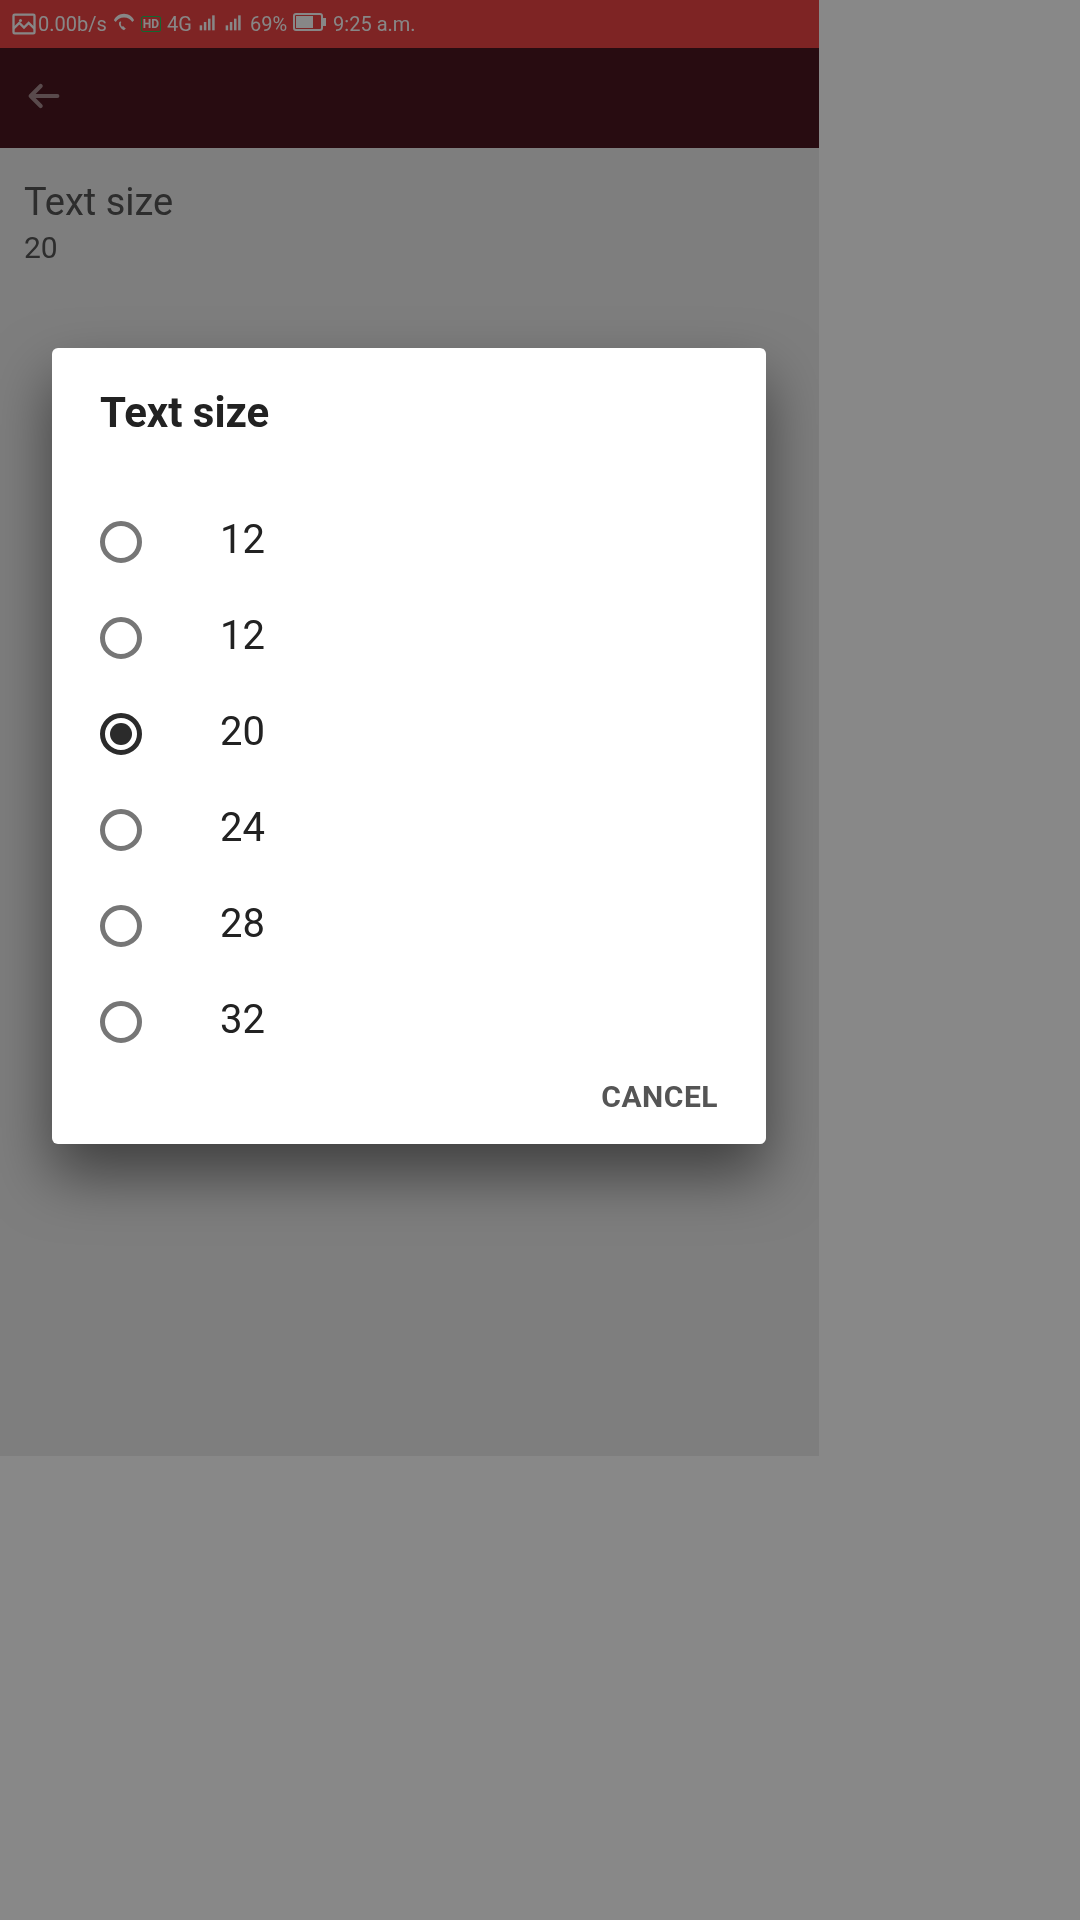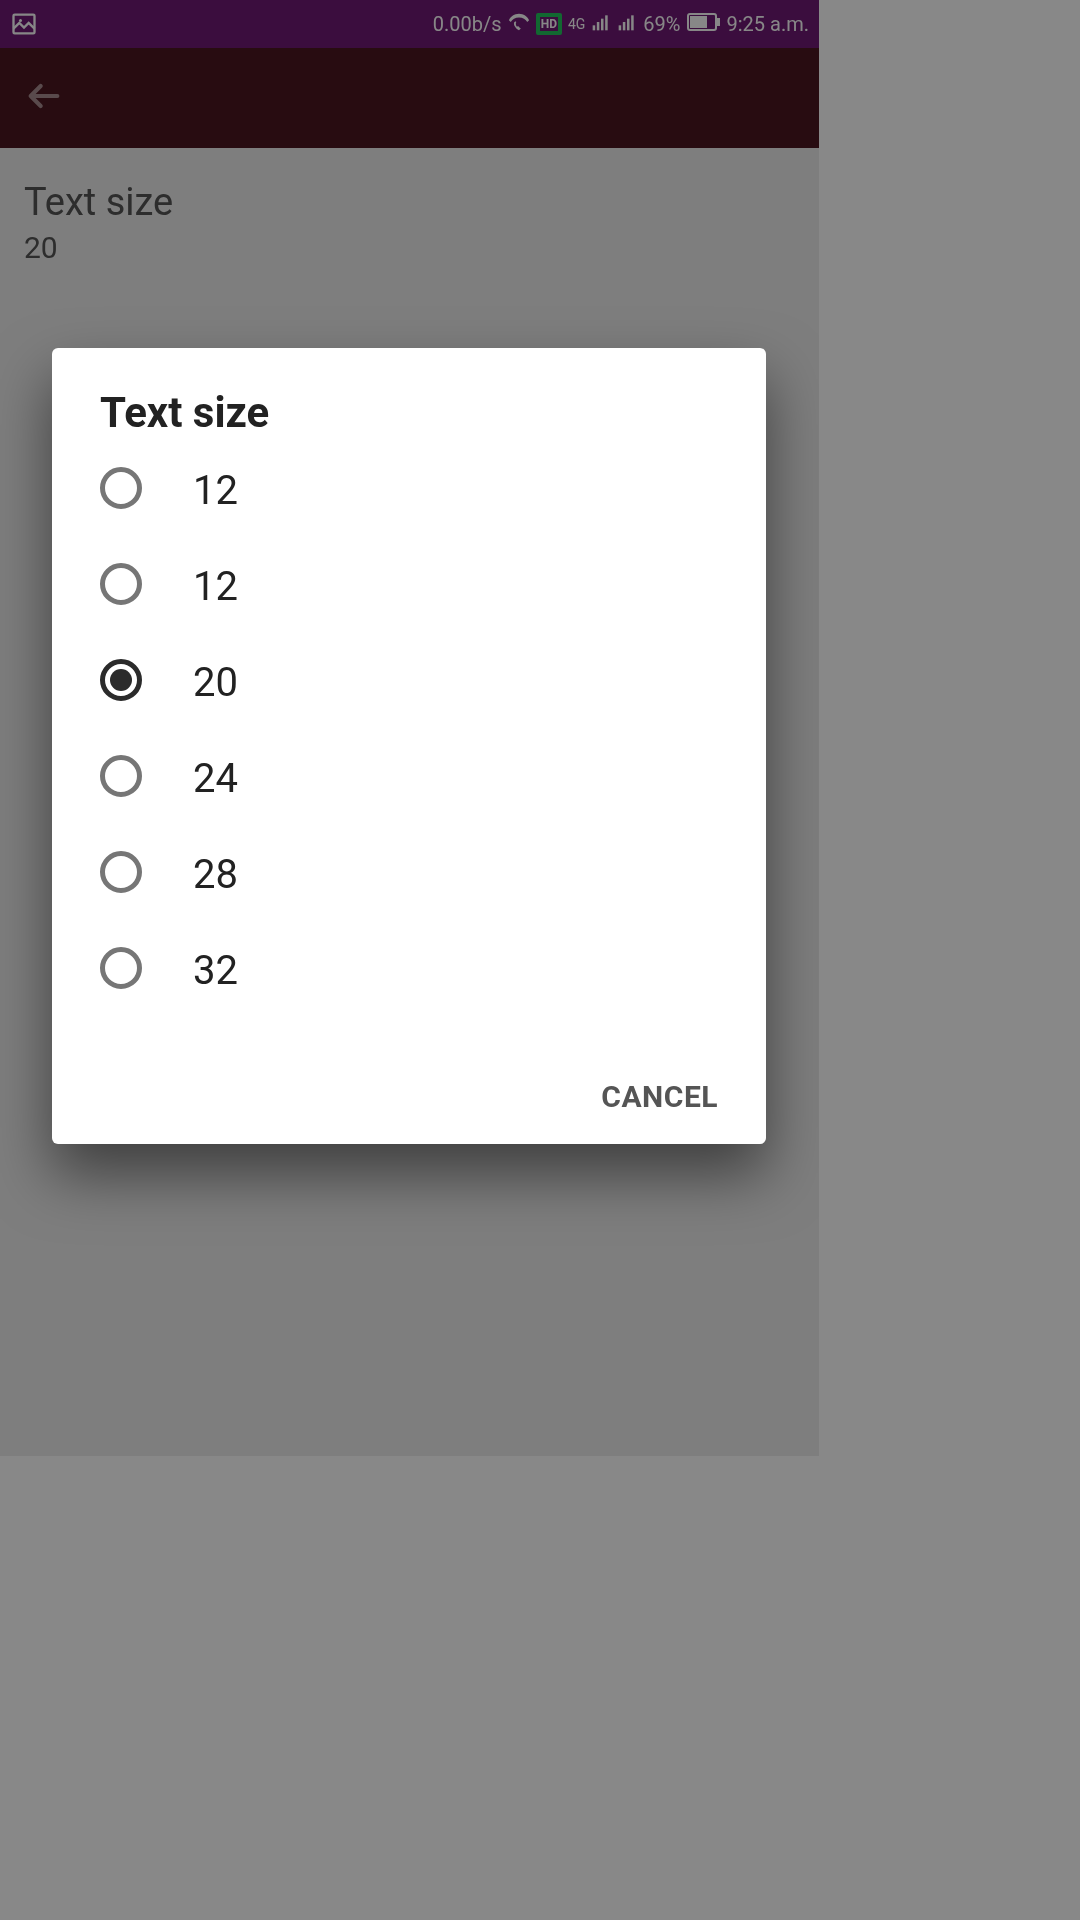--- a/index.html
+++ b/index.html
@@ -16,24 +16,24 @@
       overflow: hidden;
     }
     .underlay {
       position: absolute;
       top: 0; left: 0;
       width: 100%;
       height: 100%;
     }
     .status-bar {
       height: 48px;
-      background: #701a75;
-      display: flex;
-      align-items: center;
-      justify-content: space-between;
+      background: #ef4444;
+      display: flex;
+      align-items: center;
+      justify-content: flex-start;
       padding: 16px 10px;
       color: #fff;
       font-size: 20px;
     }
     .status-left svg { display: block; }
     .status-right {
       display: flex;
       align-items: center;
       gap: 6px;
     }
@@ -98,24 +98,24 @@
     }
     .dialog-title {
       font-size: 42px;
       font-weight: 700;
       padding: 0 48px;
       margin-bottom: 30px;
       color: #222;
     }
     .radio-row {
       display: flex;
-      align-items: flex-start;
+      align-items: flex-end;
       height: 96px;
       padding: 0 48px;
-      gap: 51px;
+      gap: 78px;
       cursor: pointer;
     }
     .radio-circle {
       width: 42px;
       height: 42px;
       border-radius: 50%;
       border: 5px solid #767676;
       position: relative;
       flex-shrink: 0;
     }
@@ -166,22 +166,22 @@
       </span>
     </div>
     <div class="status-right">
       <span class="status-txt">0.00b/s</span>
       <span>
         <svg width="22" height="22" viewBox="0 0 24 24">
           <path d="M12 3 C7 3 3 6 1 10 l2 2 c1.5-3 5-5 9-5 s7.5 2 9 5 l2-2 C21 6 17 3 12 3" fill="#fff"></path>
           <path d="M7 16 c1 2 3 4 5 5 l2-2 c-1-0.5-2-1.5-2.5-2.5 l-2 0.5 c-0.5-1-1-2-1-3 l0.5-2 C8 11 7 12 6.5 13 C6.5 14 6.5 15 7 16" fill="#fff"></path>
         </svg>
       </span>
-      <span class="status-txt" style="font-size:12px;font-weight:700;border:4px solid #22c55e;padding:0 1px;border-radius:2px">HD</span>
-      <span class="status-txt" style="font-size:14px">4G</span>
+      <span class="status-txt" style="font-size:12px;font-weight:700;border:1px solid #22c55e;padding:0 1px;border-radius:2px">HD</span>
+      <span class="status-txt" style="font-size:20px">4G</span>
       <span>
         <svg width="20" height="20" viewBox="0 0 24 24">
           <rect x="2" y="16" width="3" height="6" fill="#fff"></rect>
           <rect x="7" y="12" width="3" height="10" fill="#fff"></rect>
           <rect x="12" y="8" width="3" height="14" fill="#fff"></rect>
           <rect x="17" y="4" width="3" height="18" fill="#fff"></rect>
         </svg>
       </span>
       <span>
         <svg width="20" height="20" viewBox="0 0 24 24">

